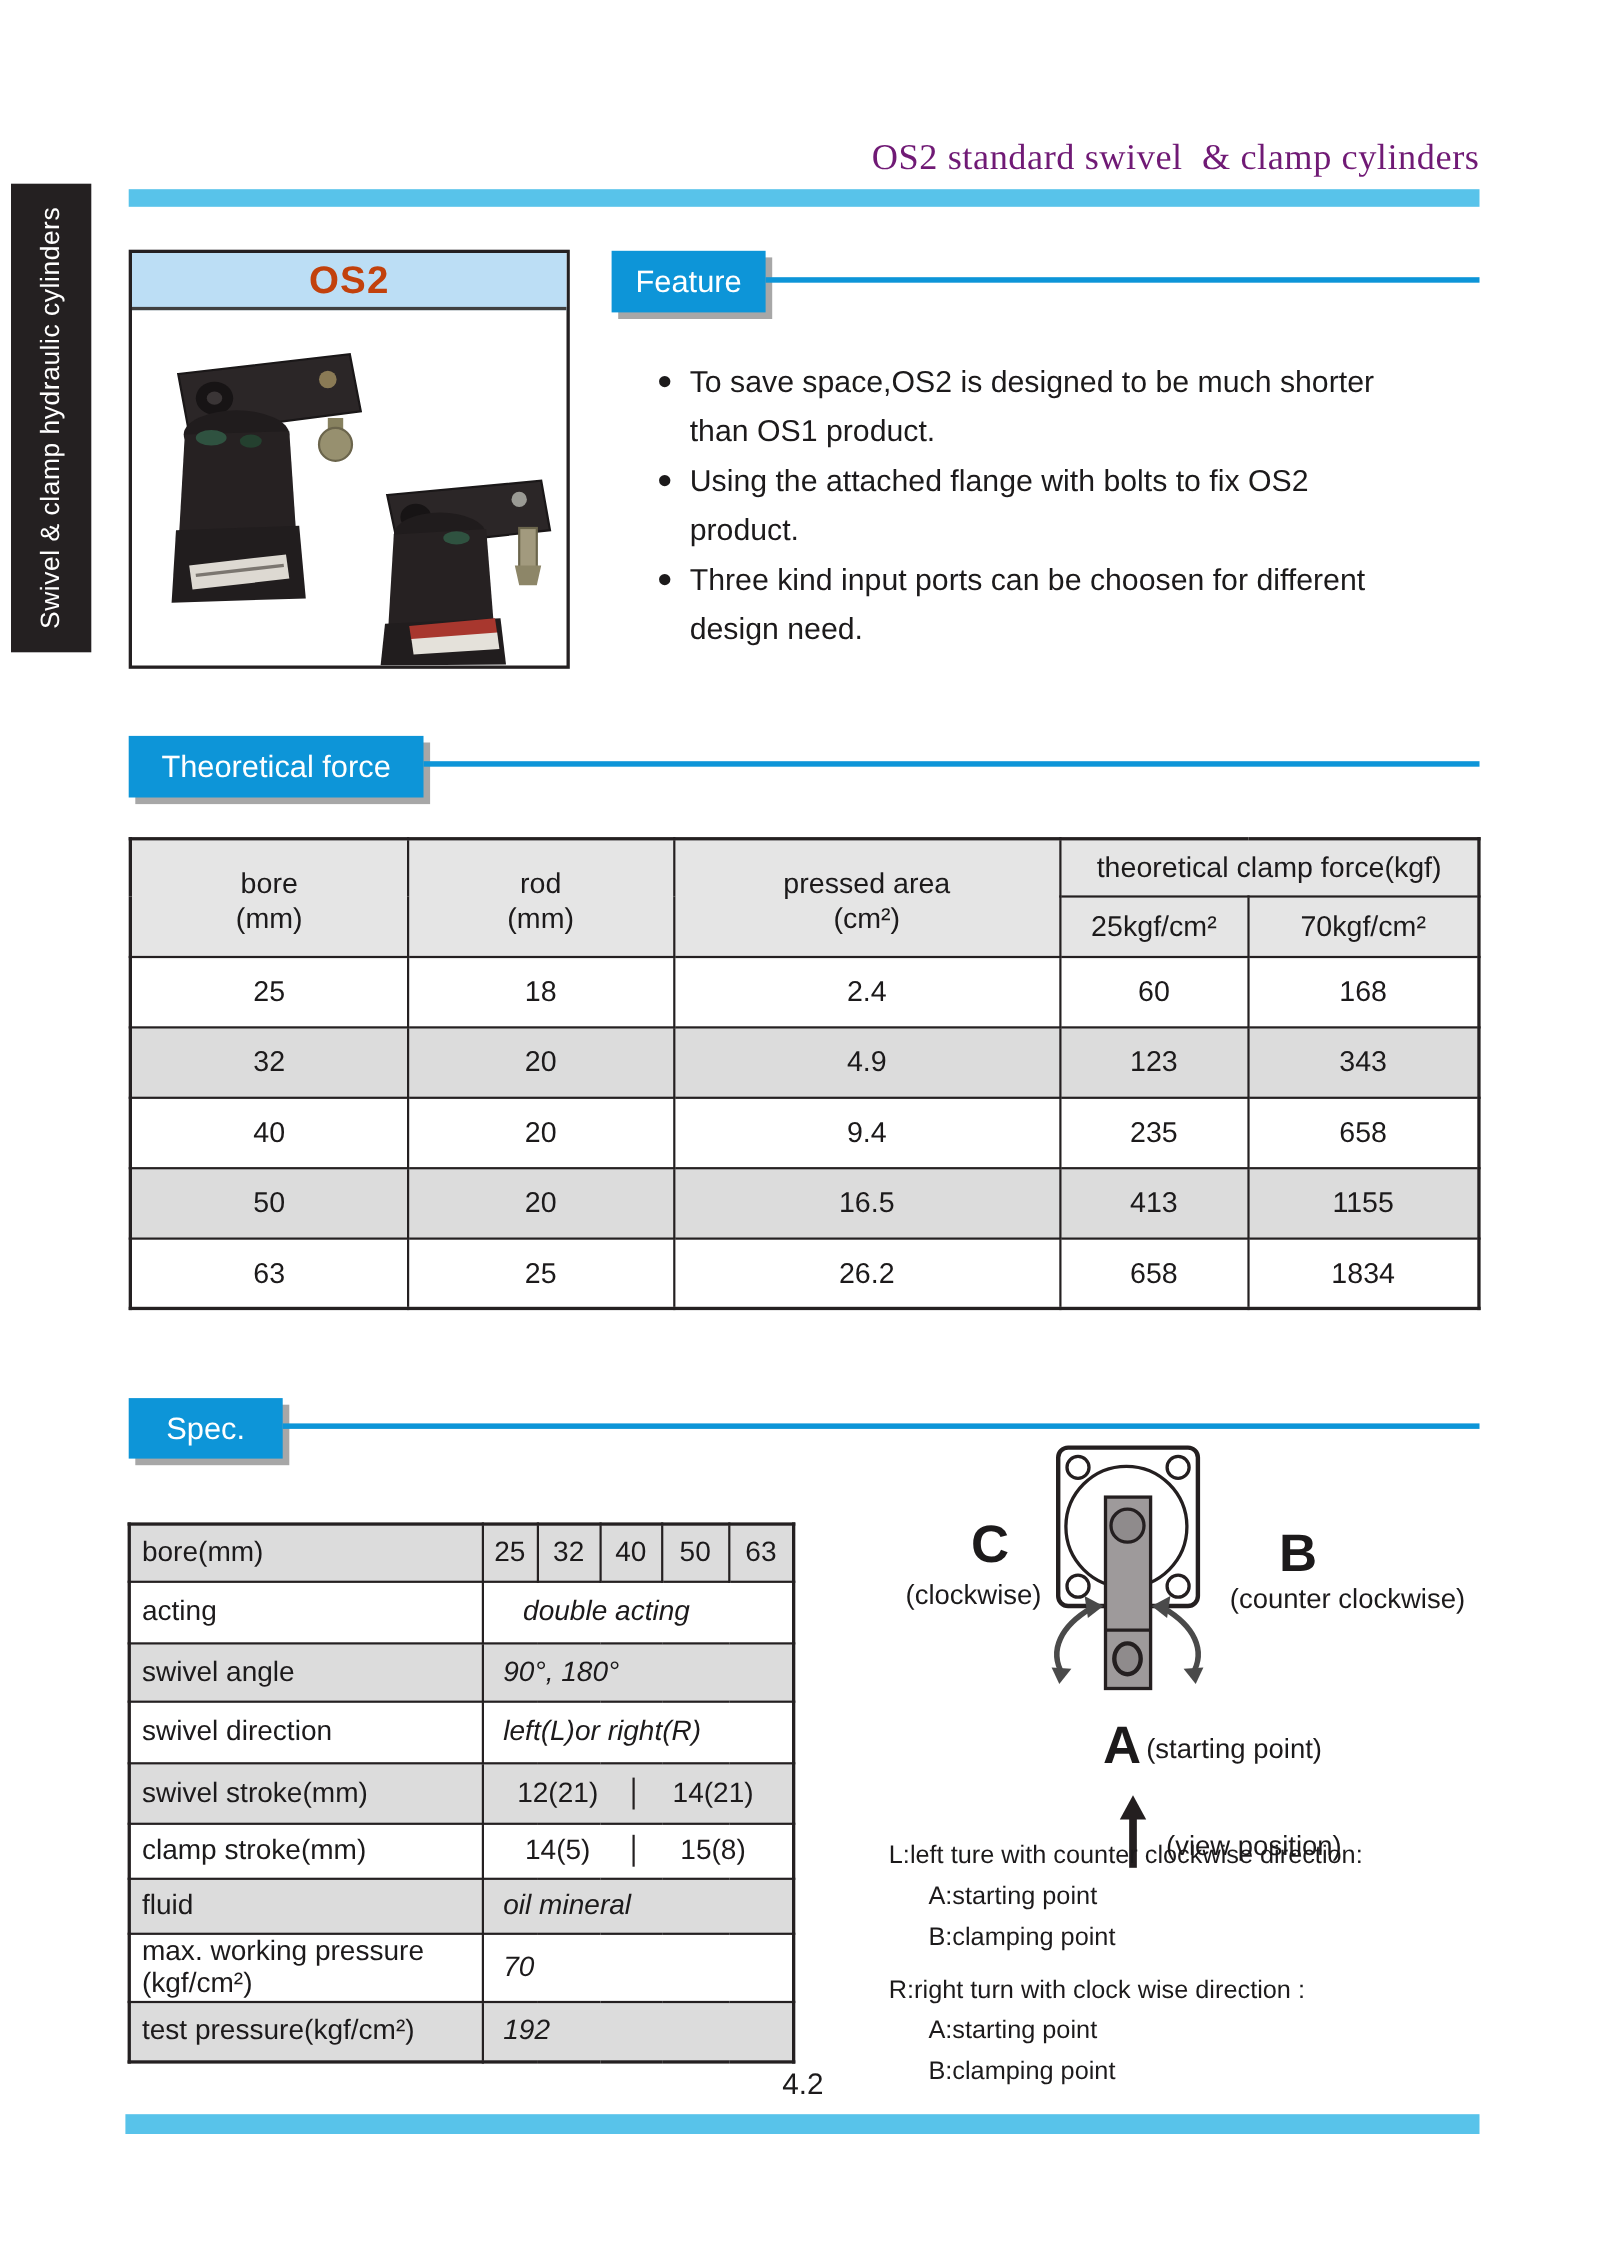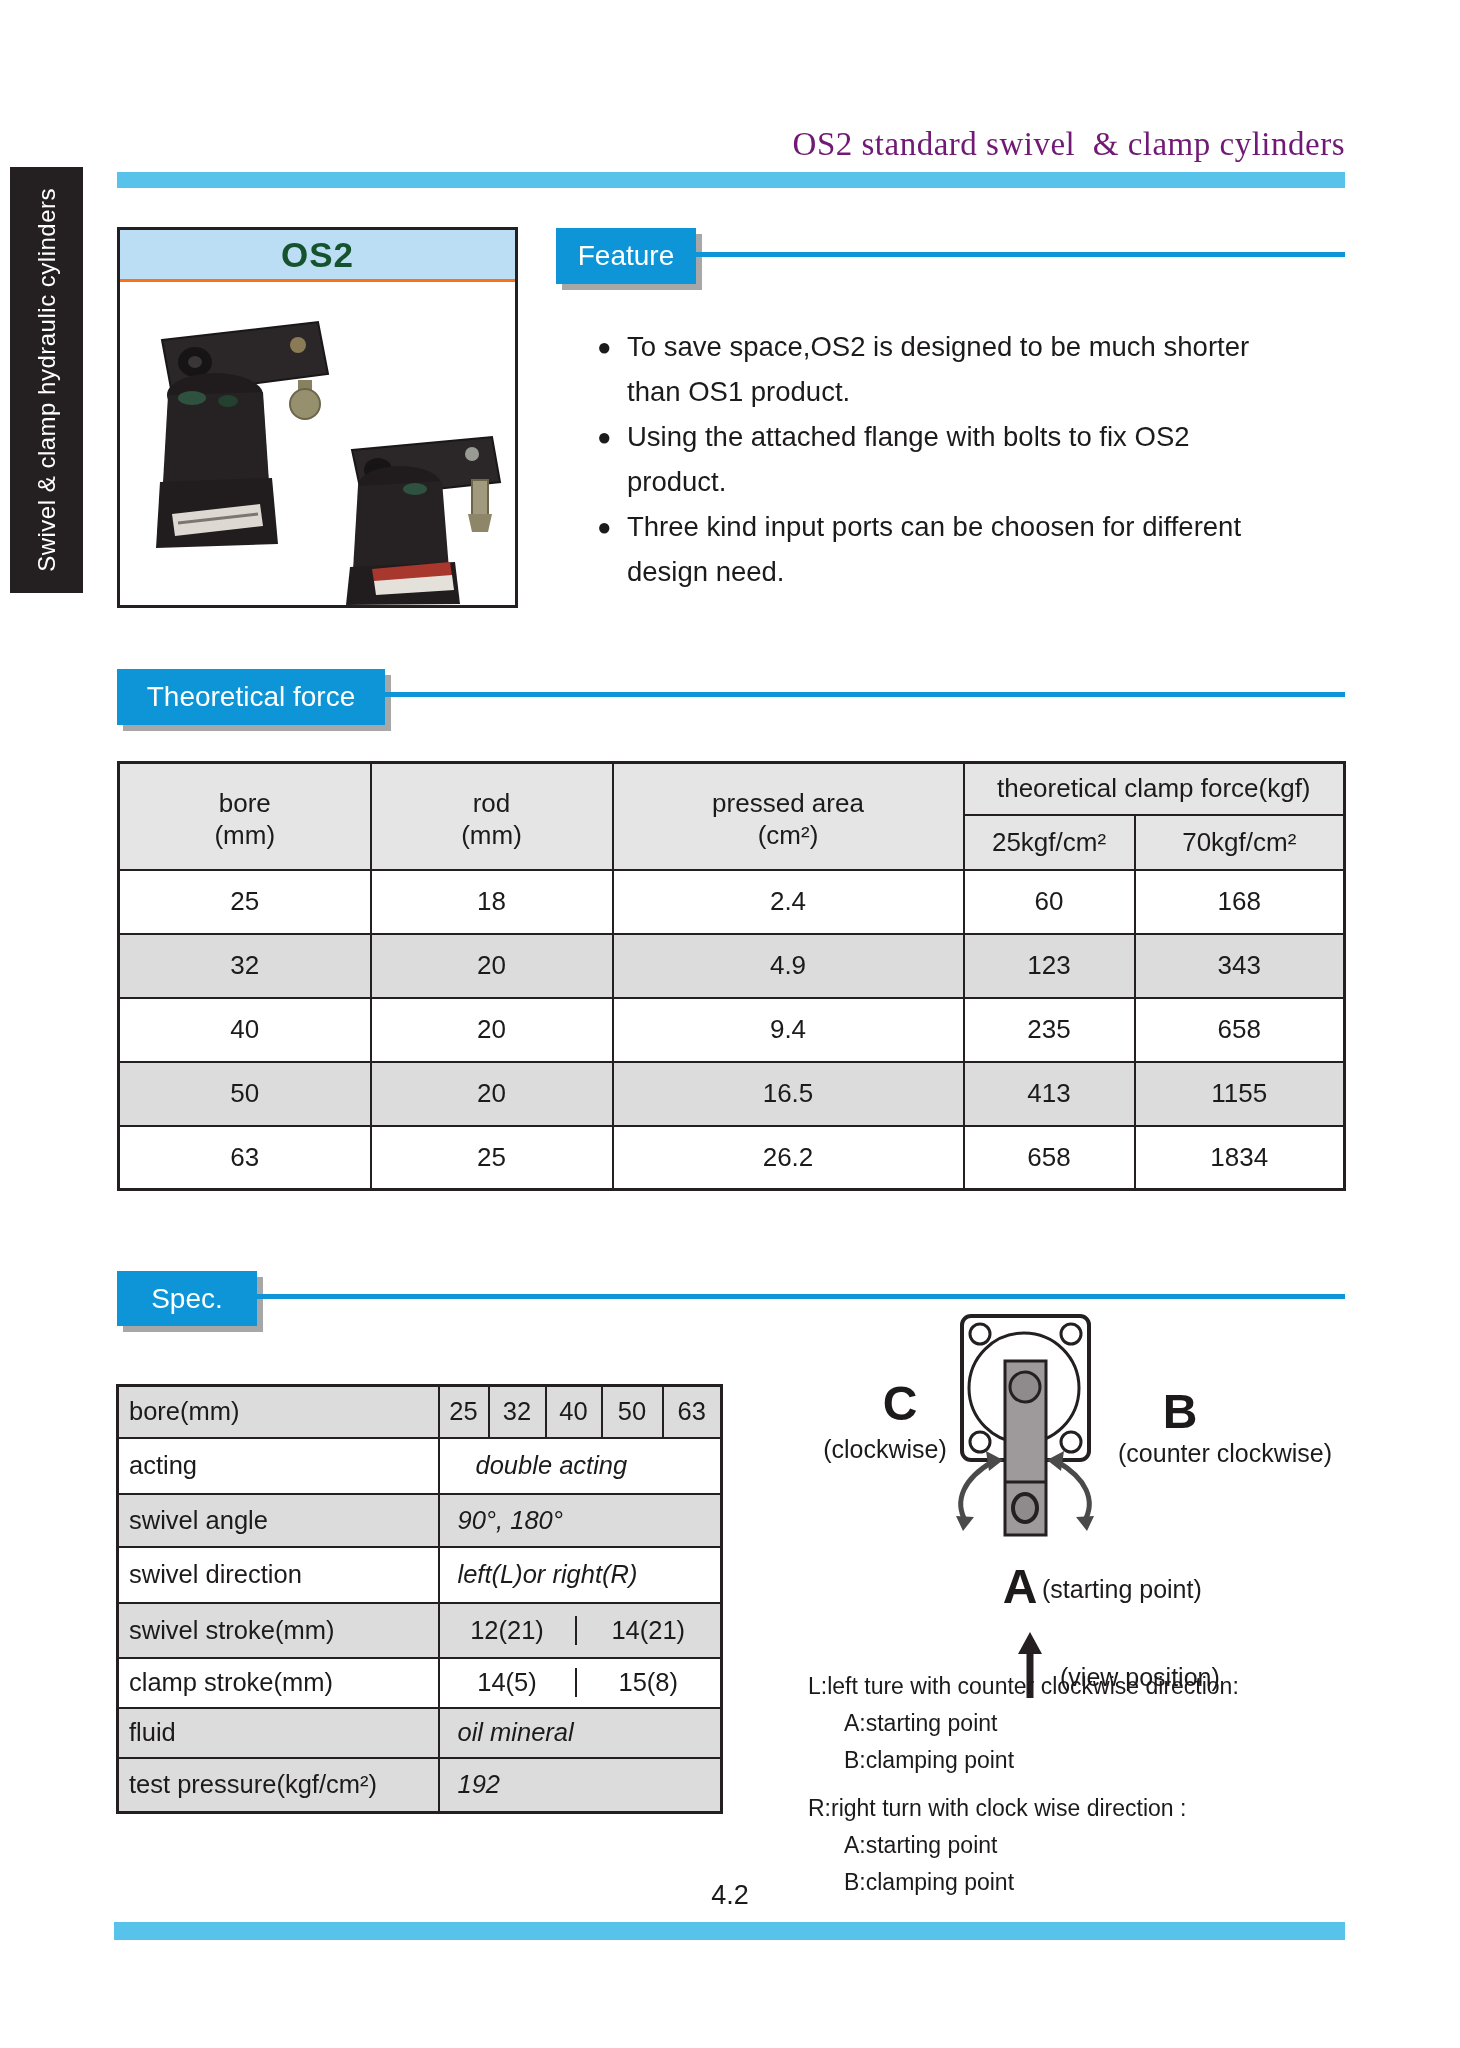--- a/index.html
+++ b/index.html
@@ -19,23 +19,23 @@
     position:absolute;left:10px;top:167px;width:73px;height:426px;background:#242021;
     display:flex;align-items:center;justify-content:center;
   }
   .sidebar span{
     writing-mode:vertical-rl;transform:rotate(180deg);
     color:#fff;font-size:24px;letter-spacing:.5px;white-space:nowrap;
   }
   
   .product-box{position:absolute;left:117px;top:227px;width:395px;height:375px;border:3px solid #242021;background:#fff;}
   .product-box .pb-head{
-    height:49px;background:#bcdef5;border-bottom:3px solid #f97316;
+    height:49px;background:#bcdef5;border-bottom:3px solid #404040;
     display:flex;align-items:center;justify-content:center;
-    font-size:35px;font-weight:bold;color:#14532d;letter-spacing:1px;
+    font-size:35px;font-weight:bold;color:#c2410c;letter-spacing:1px;
   }
   .product-box .pb-photo{width:395px;height:323px;}
   
   .sec-head{
     position:absolute;background:#0d95d8;color:#ffffff;
     display:flex;align-items:center;justify-content:center;
     font-size:28px;box-shadow:6px 6px 0 #a7a7a7;
   }
   .sec-line{position:absolute;height:5px;background:#0d95d8;}
   #feature-head{left:556px;top:228px;width:140px;height:56px;}
@@ -265,20 +265,24 @@
       <div class="split-wrap">
             <div class="sp-l">14(5)</div>
             <div class="sp-r">15(8)</div>
           </div>
     </td>
   </tr>
   <tr class="gray row-fluid">
     <td class="lab">fluid</td>
     <td class="val" colspan="5">oil mineral</td>
   </tr>
+  <tr class="row-maxp">
+    <td class="lab">max. working pressure (kgf/cm²)</td>
+    <td class="val" colspan="5">70</td>
+  </tr>
   <tr class="gray row-testp">
     <td class="lab">test pressure(kgf/cm²)</td>
     <td class="val" colspan="5">192</td>
   </tr>
 </tbody>
   </table>
 
 <svg class="diagram" viewBox="0 0 560 400">
 
   <rect x="172" y="6" width="127" height="144" rx="9" fill="#ffffff" stroke="#241f20" stroke-width="4"></rect>

